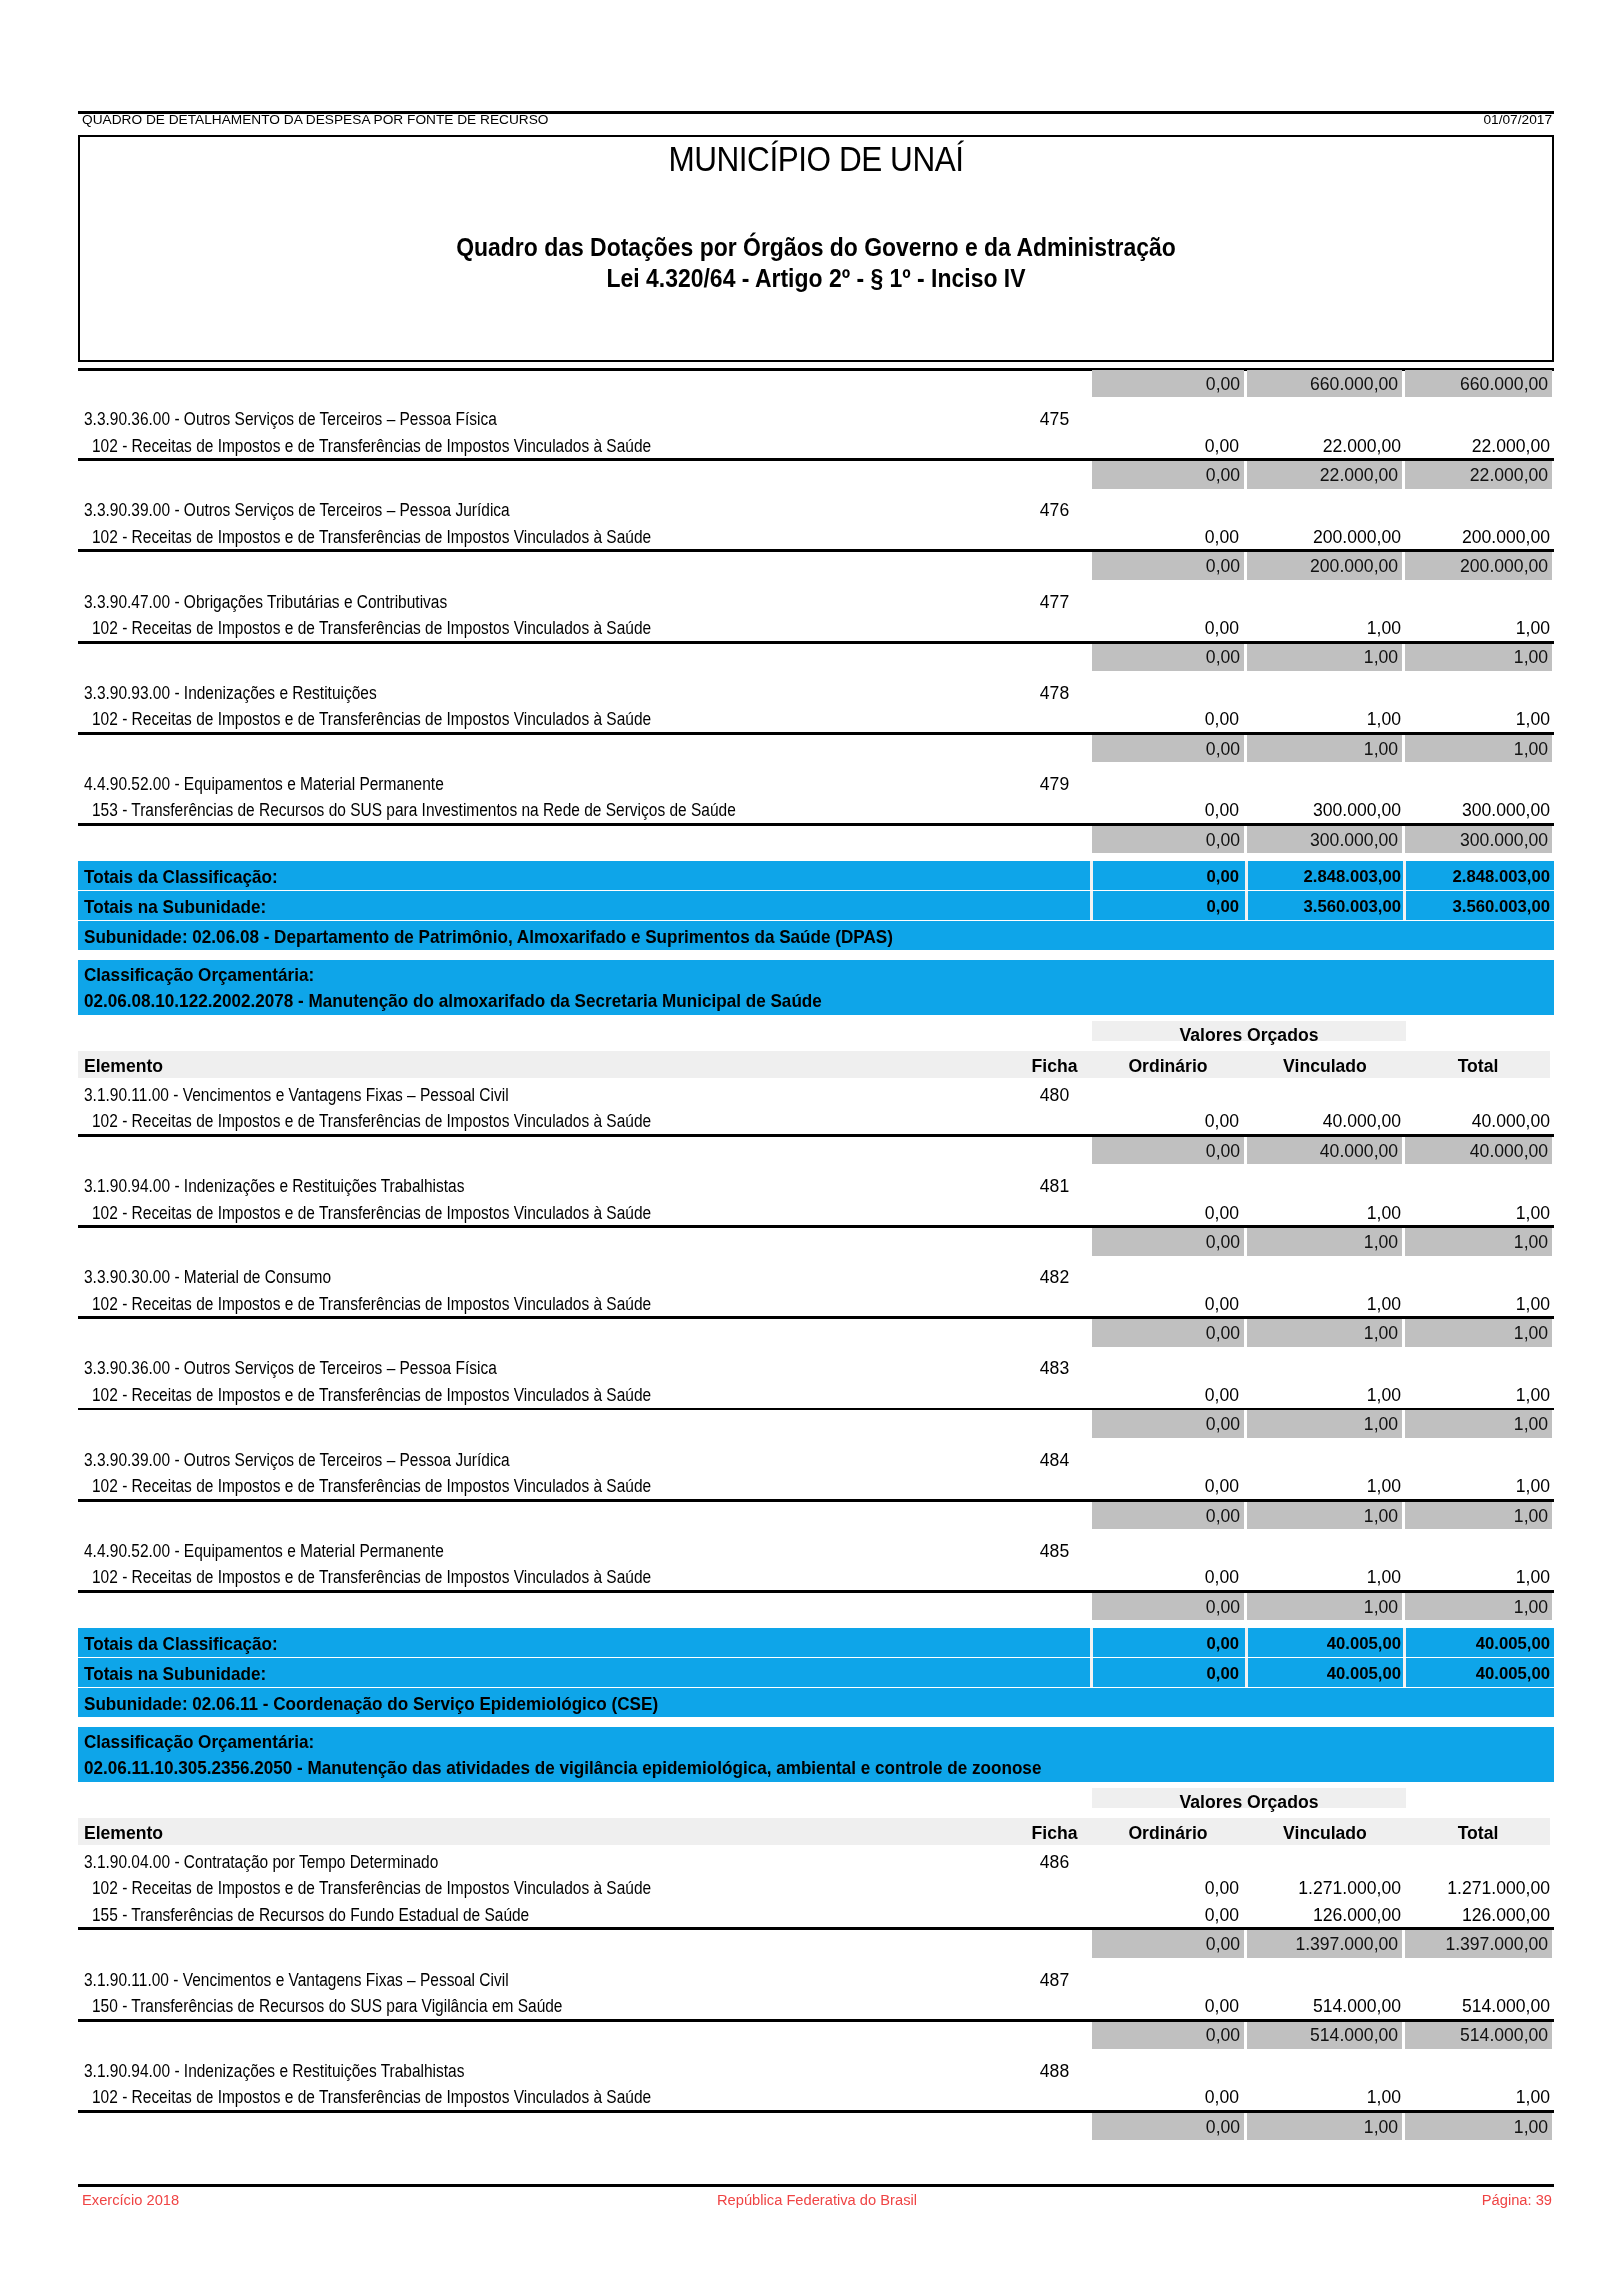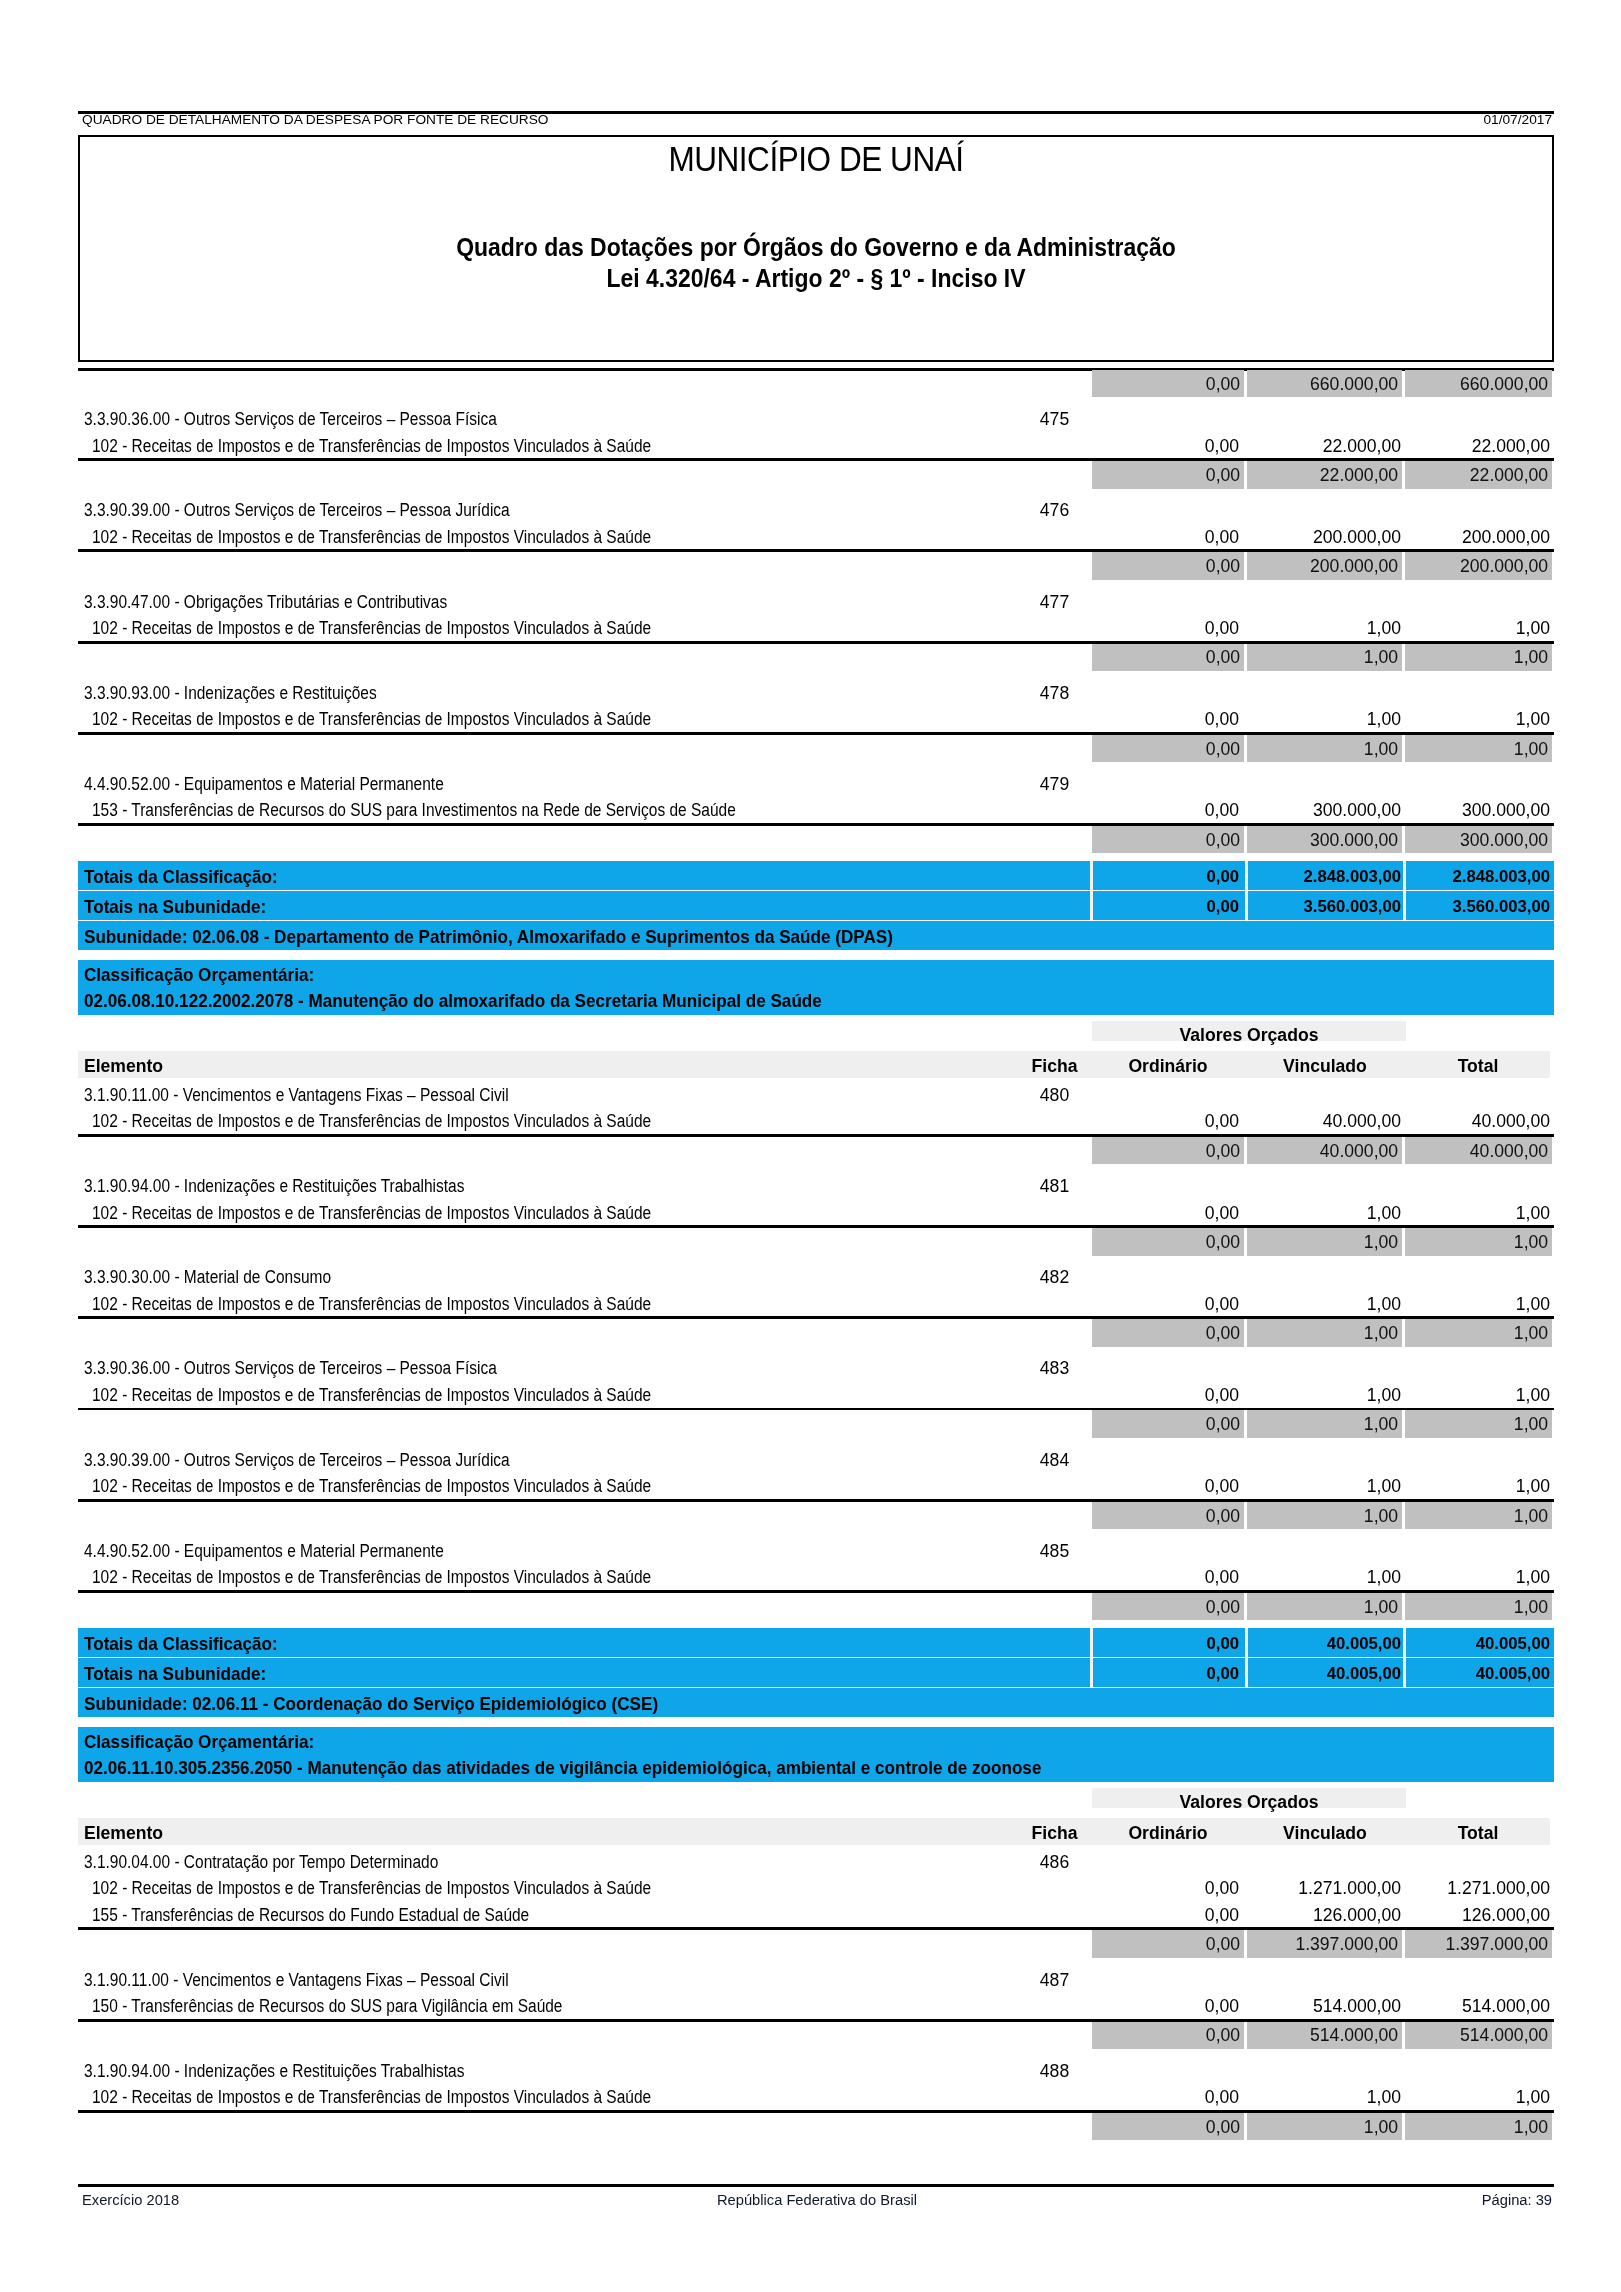--- a/index.html
+++ b/index.html
@@ -44,21 +44,21 @@
   .gray-band.class .l2 { position: absolute; left: 5.9px; top: 30px; white-space: nowrap; transform-origin: left; transform: scaleX(0.92); }
   .colhead { position: relative; height: 65px; font-weight: bold; font-size: 17.6px; }
   .colhead .vo { position: absolute; left: 1014px; width: 314px; top: 4.9px; height: 20px; background: #efefef; text-align: center; padding-top: 3.9px; box-sizing: border-box; }
   .colhead .hbar { position: absolute; left: 0; top: 35px; width: 1472px; height: 27.4px; background: #efefef; }
   .colhead .h { position: absolute; top: 40px; }
   .colhead .h-el { left: 5.9px; }
   .colhead .h-fi { left: 947px; width: 59px; text-align: center; }
   .colhead .h-or { left: 1014px; width: 152px; text-align: center; }
   .colhead .h-vi { left: 1171px; width: 152px; text-align: center; }
   .colhead .h-to { left: 1328px; width: 144px; text-align: center; }
-  .page-footer { position: absolute; left: 82px; top: 2192px; width: 1470px; font-size: 14.7px; color: #0f172a; }
+  .page-footer { position: absolute; left: 82px; top: 2192px; width: 1470px; font-size: 14.7px; color: #ef4444; }
   .page-footer .center { position: absolute; left: 0; right: 0; text-align: center; }
   .page-footer .right { position: absolute; right: 0; text-align: center; }
 </style>
 </head>
 <body>
 
 <div class="page-header">
   <span>QUADRO DE DETALHAMENTO DA DESPESA POR FONTE DE RECURSO</span>
   <span class="date">01/07/2017</span>
 </div>

